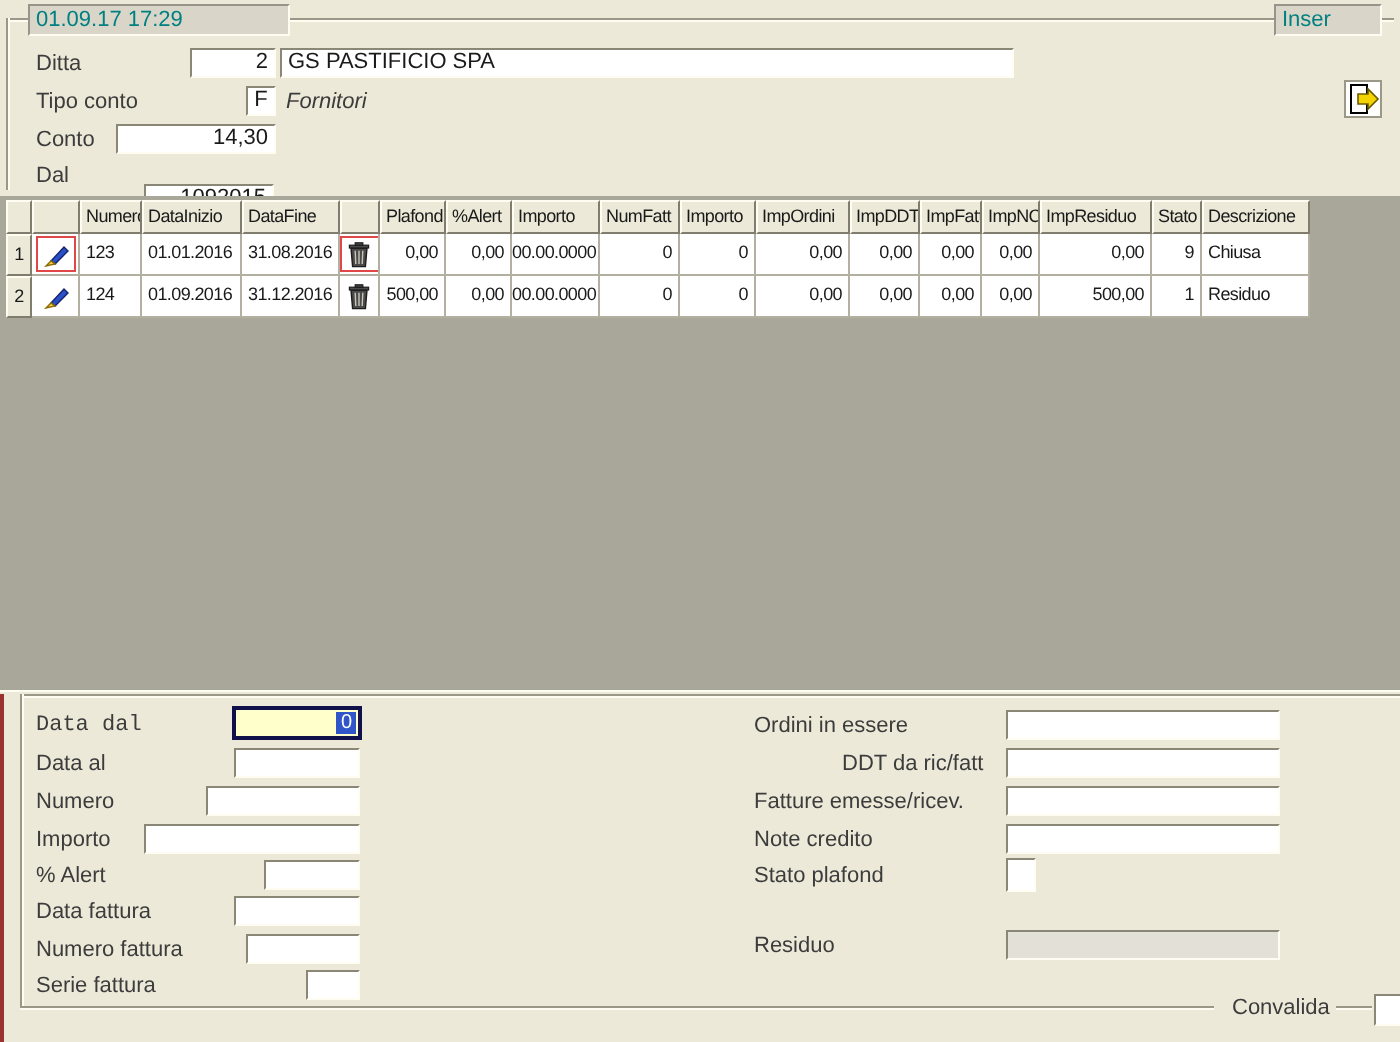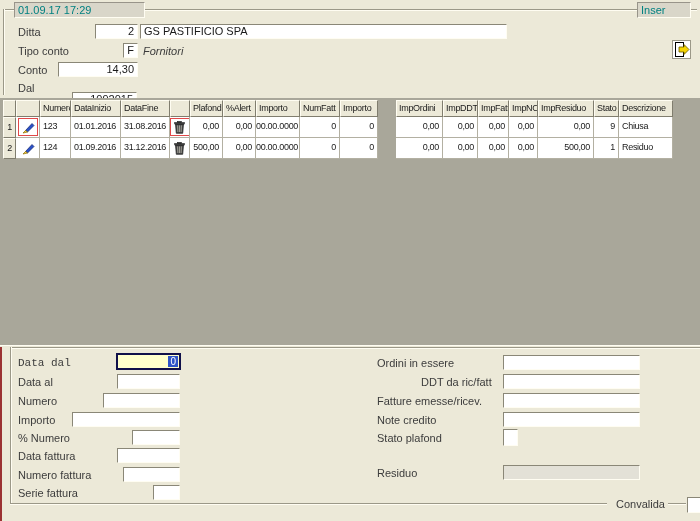--- a/index.html
+++ b/index.html
@@ -50,21 +50,21 @@
   }
   .t-head .t-cell {
     background: #ece9d8; height: 17px; line-height: 15px;
     border: 1px solid; border-color: #fffdf2 #807d6e #807d6e #fffdf2;
     padding-left: 2px;
   }
   .t-hdrcol { background: #ece9d8 !important; border: 1px solid; border-color: #fffdf2 #807d6e #807d6e #fffdf2 !important; text-align: center; }
   .cw0 { width: 13px; } .cw1 { width: 24px; } .cw2 { width: 31px; }
   .cw3 { width: 50px; } .cw4 { width: 49px; } .cw5 { width: 20px; }
   .cw6 { width: 33px; } .cw7 { width: 33px; } .cw8 { width: 44px; }
-  .cw9 { width: 40px; } .cw10 { width: 38px; } .cw11 { width: 47px; margin-left: 18px; }
+  .cw9 { width: 40px; } .cw10 { width: 38px; } .cw11 { width: 47px; }
   .cw12 { width: 35px; } .cw13 { width: 31px; } .cw14 { width: 29px; }
   .cw15 { width: 56px; } .cw16 { width: 25px; } .cw17 { width: 54px; }
   .tr { text-align: right; padding-right: 3px; }
   .tl { text-align: left; padding-left: 3px; }
   .iconcell { display: flex; align-items: center; justify-content: center; }
   .icobox { display: inline-flex; width: 18px; height: 16px; align-items: center; justify-content: center; }
   .redsel { outline: 1px solid #e04848; }
   
   .minibox {
     background: #fff; border: 1px solid; border-color: #8a8777 #fffdf2 #fffdf2 #8a8777;
@@ -218,21 +218,21 @@
 
   <div class="abs label" style="left:18px; top:376px;">Data al</div>
   <div class="abs field" style="left:117px; top:374px; width:63px;"></div>
 
   <div class="abs label" style="left:18px; top:395px;">Numero</div>
   <div class="abs field" style="left:103px; top:393px; width:77px;"></div>
 
   <div class="abs label" style="left:18px; top:414px;">Importo</div>
   <div class="abs field" style="left:72px; top:412px; width:108px;"></div>
 
-  <div class="abs label" style="left:18px; top:432px;">% Numero</div>
+  <div class="abs label" style="left:18px; top:432px;">% Alert</div>
   <div class="abs field" style="left:132px; top:430px; width:48px;"></div>
 
   <div class="abs label" style="left:18px; top:450px;">Data fattura</div>
   <div class="abs field" style="left:117px; top:448px; width:63px;"></div>
 
   <div class="abs label" style="left:18px; top:469px;">Numero fattura</div>
   <div class="abs field" style="left:123px; top:467px; width:57px;"></div>
 
   <div class="abs label" style="left:18px; top:487px;">Serie fattura</div>
   <div class="abs field" style="left:153px; top:485px; width:27px;"></div>

